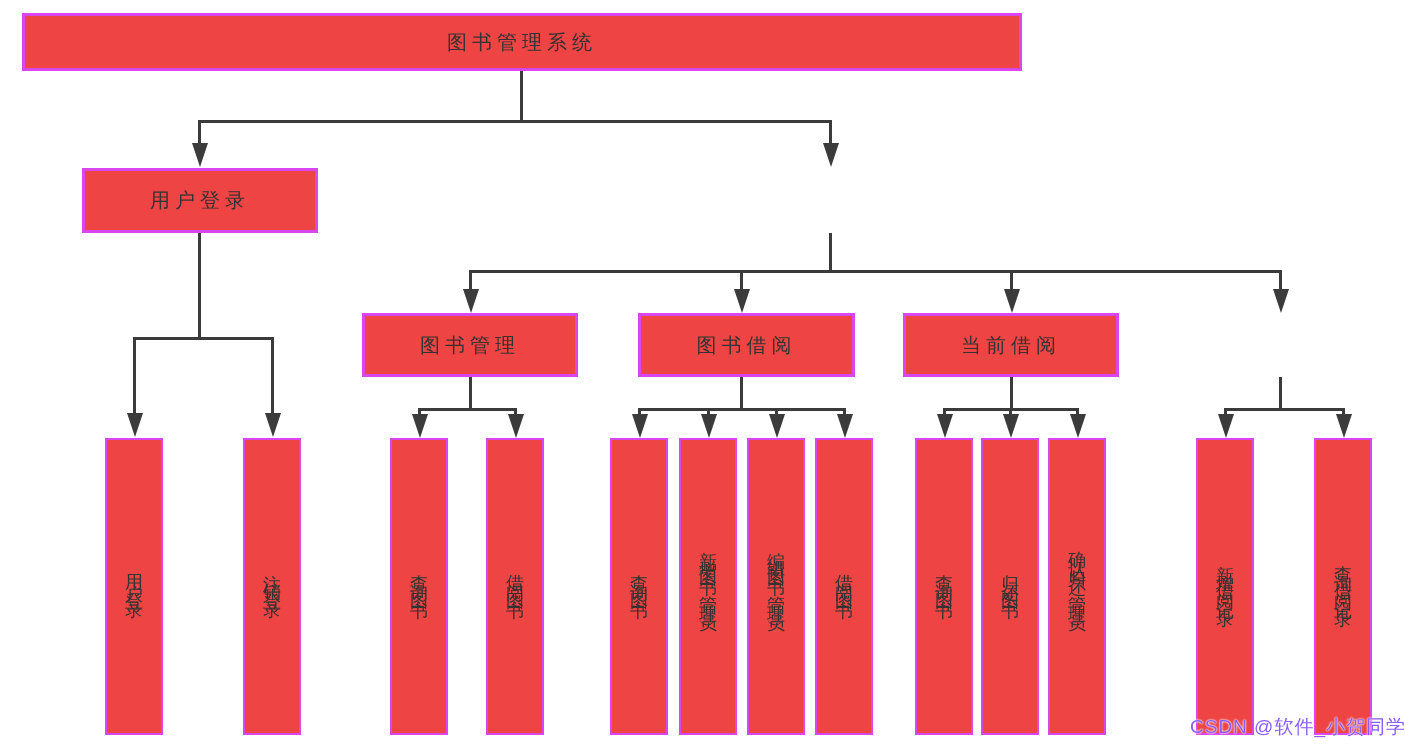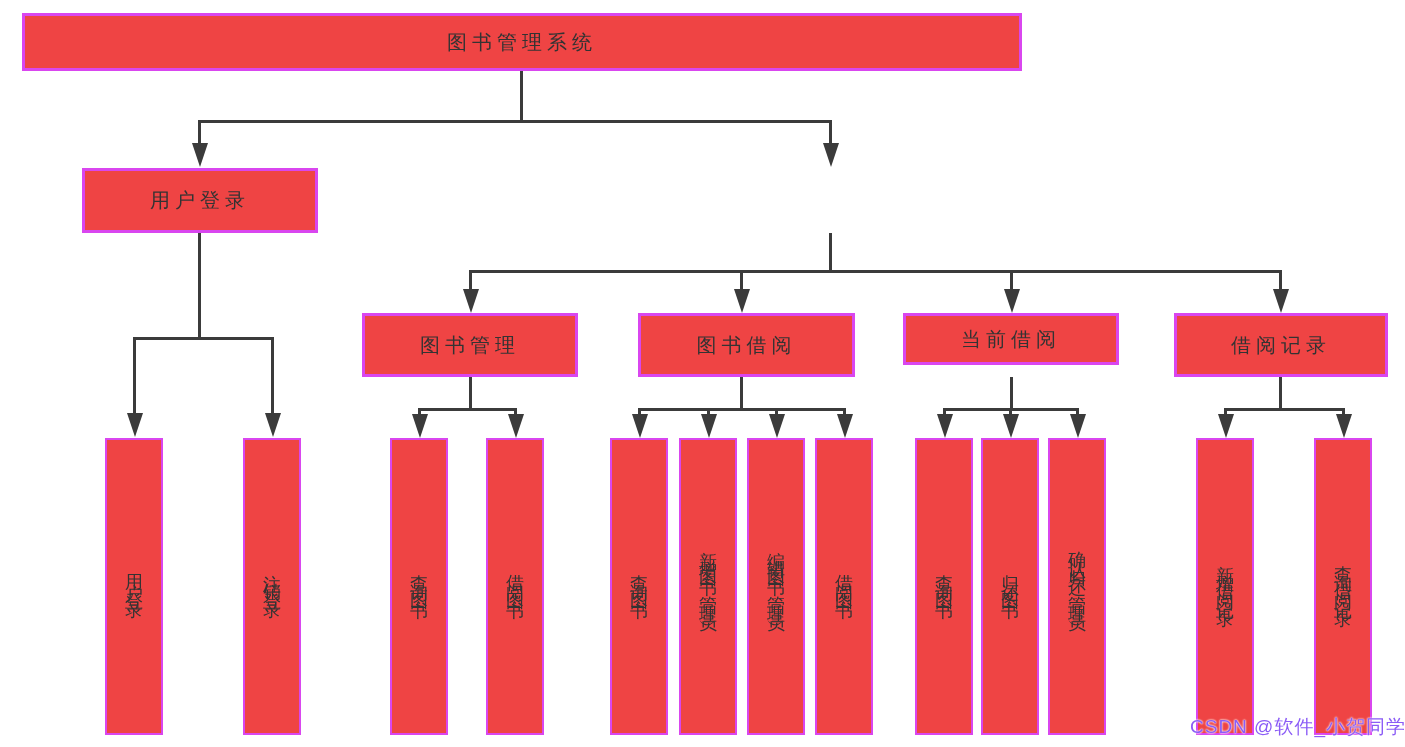--- a/index.html
+++ b/index.html
@@ -80,27 +80,24 @@
 
 
   <div class="box" style="left:362px;top:313px;width:216px;height:64px">
     <span class="lbl">图书管理</span>
   </div>
 
   <div class="box" style="left:638px;top:313px;width:217px;height:64px">
     <span class="lbl">图书借阅</span>
   </div>
 
-  <div class="box" style="left:903px;top:313px;width:216px;height:52px">
+  <div class="box" style="left:903px;top:313px;width:216px;height:64px">
     <span class="lbl">当前借阅</span>
   </div>
 
-  <div class="box" style="left:1174px;top:313px;width:214px;height:64px">
-    <span class="lbl">借阅记录</span>
-  </div>
 
   <div class="box leaf" style="left:105px;top:438px;width:58px;height:297px">
     <span class="lbl">用户登录</span>
   </div>
   <div class="box leaf" style="left:243px;top:438px;width:58px;height:297px">
     <span class="lbl">注销登录</span>
   </div>
 
   <div class="box leaf" style="left:390px;top:438px;width:58px;height:297px">
     <span class="lbl">查询图书</span>

